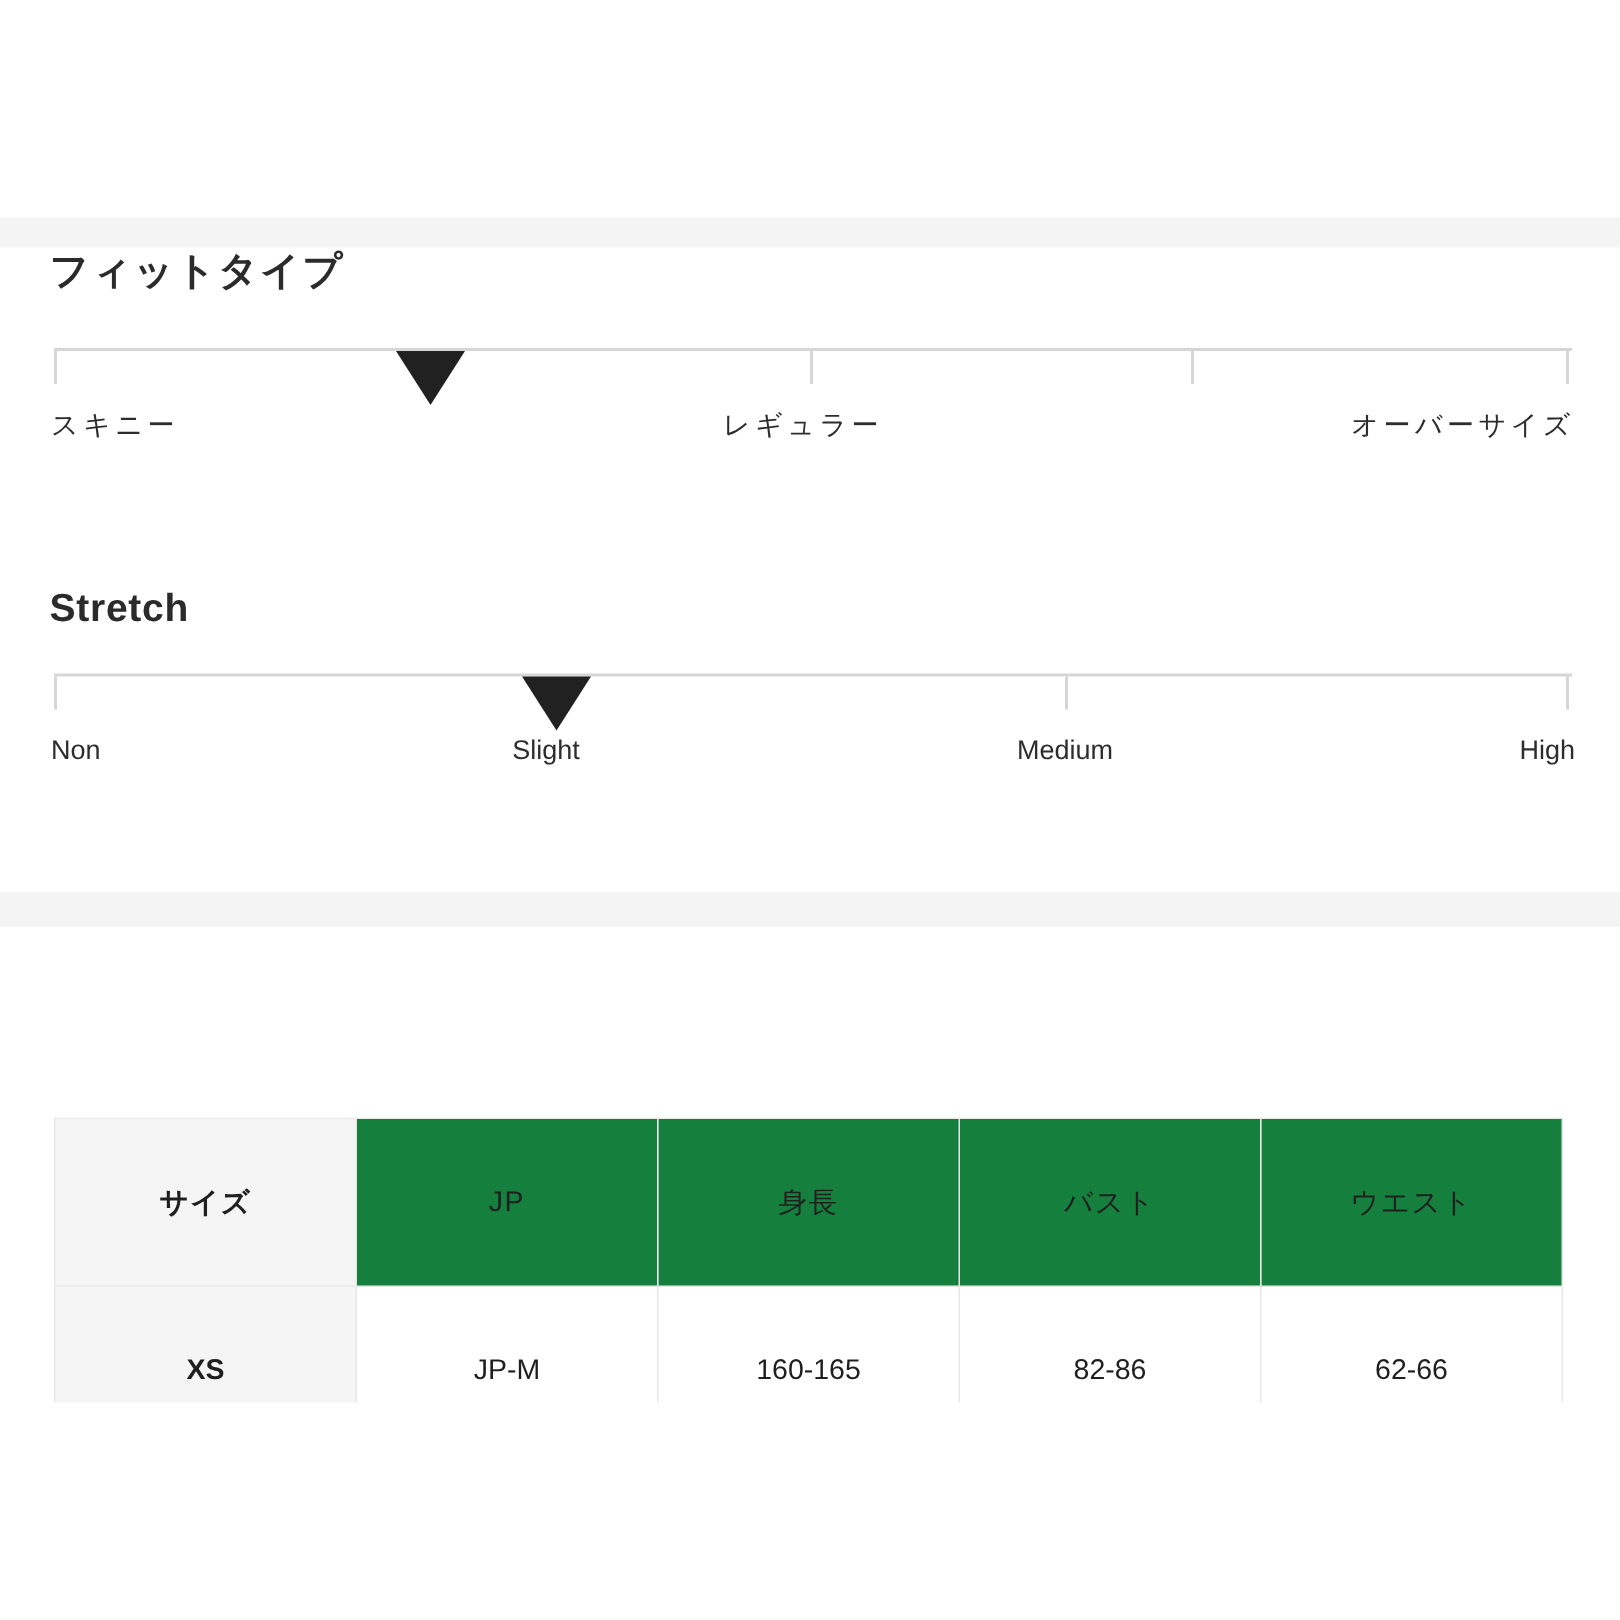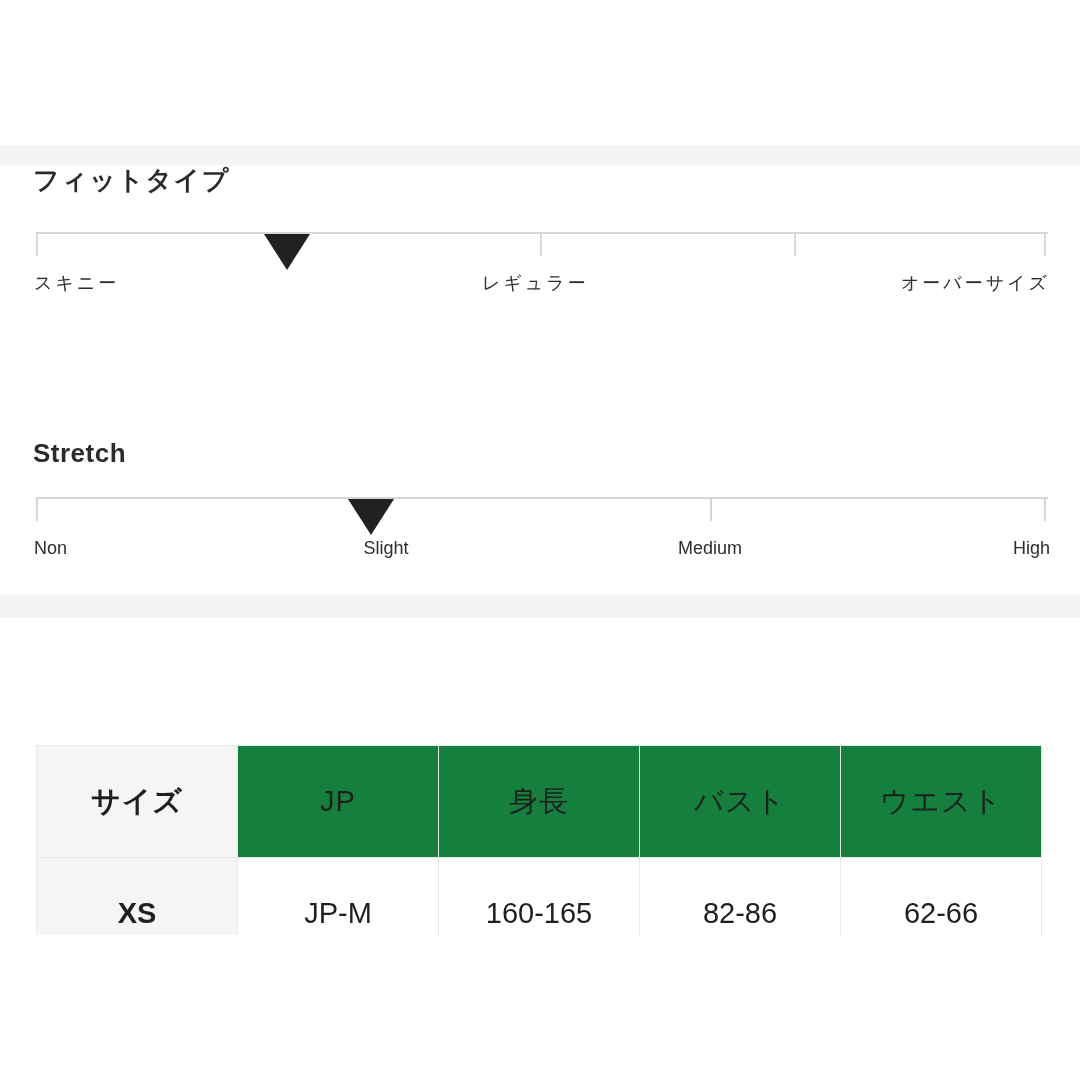--- a/index.html
+++ b/index.html
@@ -28,21 +28,21 @@
   .band-top    { top: 145px; height: 20px; }
   .band-middle { top: 595px; height: 23px; }
 
   
   .meter-section {
     position: absolute;
     left: 0;
     width: 1080px;
   }
   .section-fit     { top: 165px; }
-  .section-stretch { top: 390px; margin-top: 48px; }
+  .section-stretch { top: 390px; }
 
   .meter-title {
     margin-left: 33px;
     font-size: 26px;
     font-weight: bold;
     color: #2b2b2b;
     letter-spacing: 0.5px;
     line-height: 1.2;
   }
   .meter-title.jp { letter-spacing: 1.5px; }
@@ -127,21 +127,21 @@
   table.size-table {
     border-collapse: collapse;
     table-layout: fixed;
     width: 1005px;
   }
   table.size-table th,
   table.size-table td {
     width: 201px;
     border: 1px solid #e8e8e8;
     text-align: center;
-    font-size: 29px;
+    font-size: 19px;
     color: #1f1f1f;
   }
   table.size-table thead th {
     background: #15803d;
     font-weight: normal;
     letter-spacing: 1px;
     height: 112px;
   }
   table.size-table tbody td {
     background: #ffffff;
@@ -187,21 +187,21 @@
     <div class="scale-wrap scale-stretch">
       <div class="axis">
         <div class="tick" style="left:0px;"></div>
         <div class="tick" style="left:674px;"></div>
         <div class="tick" style="left:1008px;"></div>
         <div class="marker" style="left:312px;"></div>
       </div>
 
       <div class="scale-labels">
         <span class="scale-label anchor-left" style="left:-2px;">Non</span>
-        <span class="scale-label anchor-mid" style="left:350px;">Slight</span>
+        <span class="scale-label anchor-mid" style="left:328px;">Slight</span>
         <span class="scale-label anchor-mid" style="left:674px;">Medium</span>
         <span class="scale-label anchor-right" style="right:-2px;">High</span>
       </div>
     </div>
   </section>
 
   <div class="band band-middle"></div>
 
 
   <div class="table-clip">

